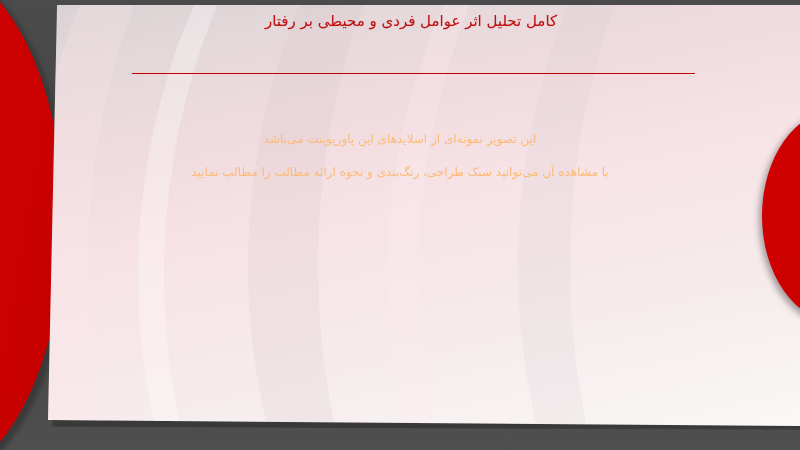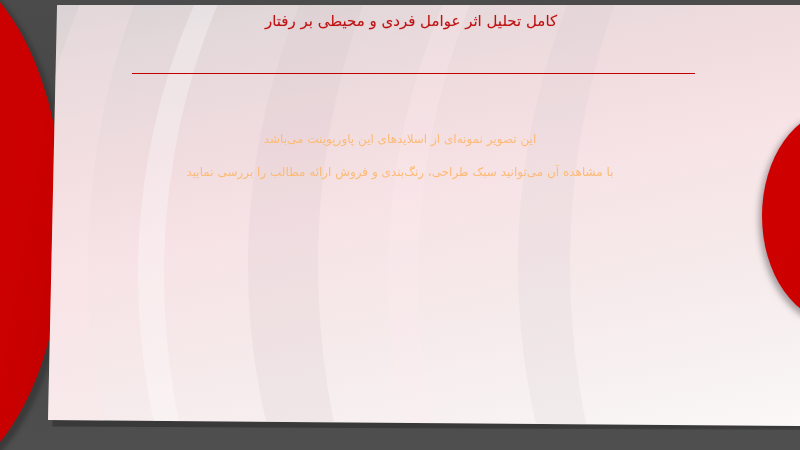--- a/index.html
+++ b/index.html
@@ -192,16 +192,16 @@
   <div class="red-right"></div>
 
   <div class="title-block">
     <div class="title-line">کامل تحلیل اثر عوامل فردی و محیطی بر رفتار</div>
   </div>
 
   <div class="title-rule"></div>
 
   <div class="body-block">
     <div class="body-line">این تصویر نمونه‌ای از اسلایدهای این پاورپوینت می‌باشد</div>
-    <div class="body-line">با مشاهده آن می‌توانید سبک طراحی، رنگ‌بندی و فروش ارائه مطالب را بررسی نمایید</div>
+    <div class="body-line">با مشاهده آن می‌توانید سبک طراحی، رنگ‌بندی و نحوه ارائه مطالب را مطالب نمایید</div>
   </div>
 
 </div>
 
 </body></html>

